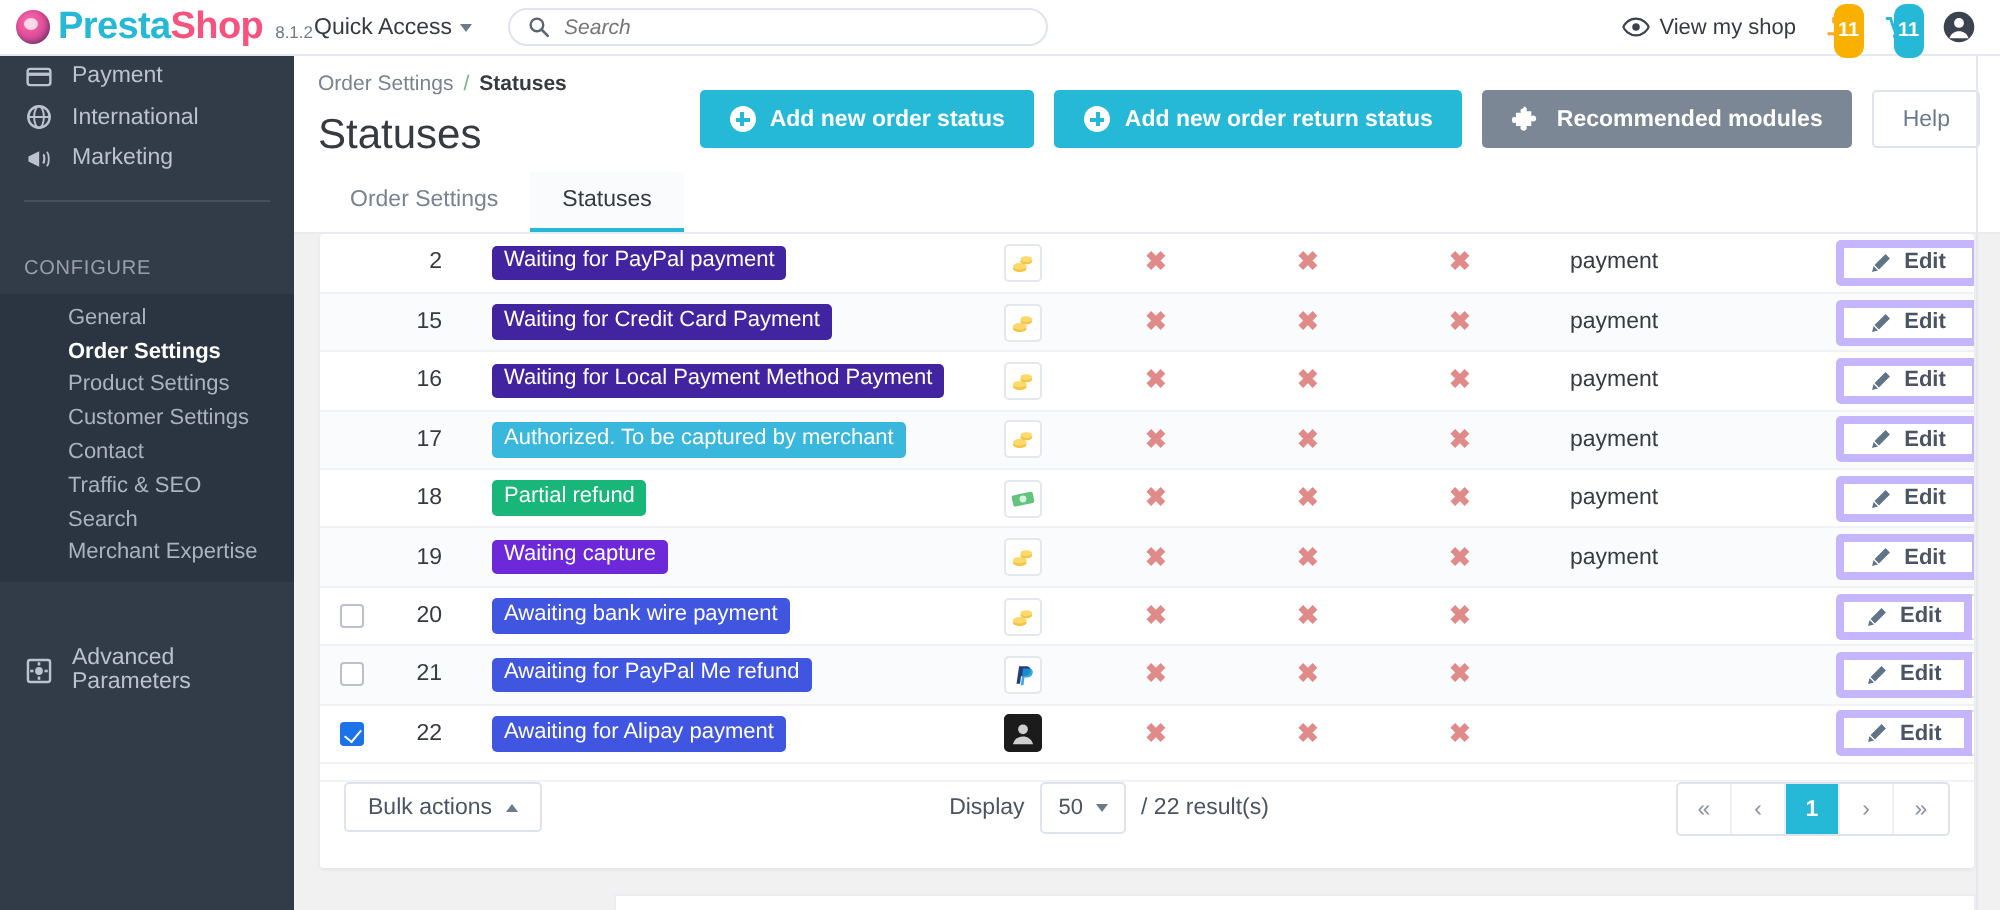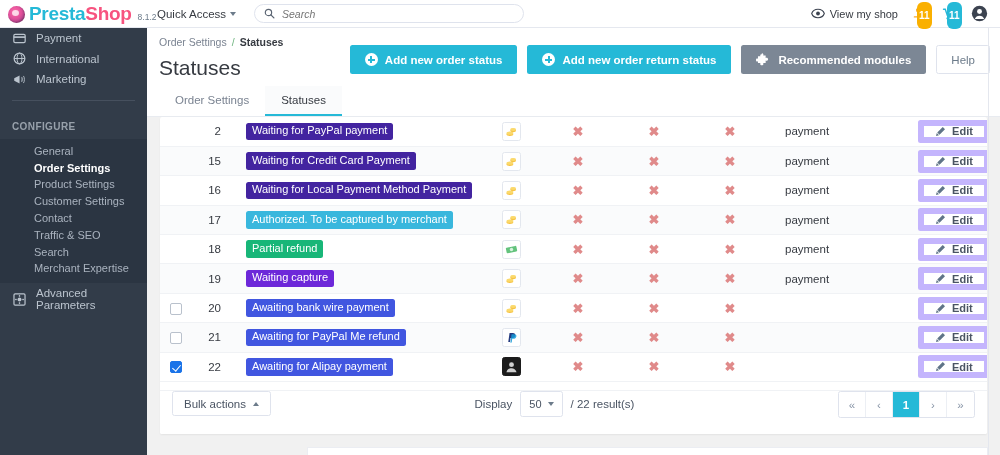--- a/index.html
+++ b/index.html
@@ -82,22 +82,23 @@
     background: #323c49; z-index: 20; padding-top: 28px;
     font-size: 11.5px;
   }
   .nav-item {
     height: 20.5px; display: flex; align-items: center; gap: 10px;
     padding-left: 12px; color: #bbc4ce; cursor: pointer;
   }
   .nav-item .ic { width: 14px; display: flex; justify-content: center; flex: 0 0 auto; }
   .nav-sep { height: 1px; background: #46505e; margin: 10px 12px 0 12px; }
   .nav-title {
-    font-size: 10px; font-weight: bold; color: #98a1ab; letter-spacing: .4px;
-    padding: 20px 12px 7px 12px;
+    font-size: 10px; font-weight: normal; color: #98a1ab; letter-spacing: .4px;
+    padding: 0 12px 7px 12px;
+    margin-top: 28px;
   }
   .nav-item.active {
     background: #2b3542; color: #fff; border-left: 3px solid #25b9d7;
     padding-left: 9px; height: 24px;
   }
   .nav-item.active .ic svg path,
   .nav-item.active .ic svg circle { fill: #25b9d7; }
   .nav-item.active .lbl { font-weight: bold; }
   .chev-up {
     margin-left: auto; margin-right: 10px;
@@ -201,21 +202,21 @@
 
   .icon-tile {
     width: 19px; height: 19px; border: 1px solid #e3e7ee; border-radius: 2.5px;
     display: inline-flex; align-items: center; justify-content: center;
     background: #fff; vertical-align: middle; overflow: hidden;
   }
   .icon-tile.dark { background: #1b1b1b; border-color: #1b1b1b; }
 
   .btn-edit {
     display: inline-flex; align-items: center; gap: 6px; height: 23px;
-    border: 6px solid #c4b5fd; border-radius: 2.5px; background: #fff;
+    border: 4px solid #c4b5fd; border-radius: 2.5px; background: #fff;
     font-size: 11px; font-weight: bold; color: #4a5463; padding: 0 11px;
     cursor: pointer; min-width: 72px; justify-content: center;
     font-family: "Liberation Sans", sans-serif;
   }
   .btn-group { display: inline-flex; align-items: stretch; }
   .btn-group .btn-edit { border-radius: 2.5px 0 0 2.5px; min-width: 66px; }
   .btn-split {
     width: 26px; border: 1px solid #dfe3ed; border-left: none;
     border-radius: 0 2.5px 2.5px 0; background: #fff; cursor: pointer;
     display: inline-flex; align-items: center; justify-content: center;
@@ -385,21 +386,21 @@
           <span>Traffic &amp; SEO</span>
         </div>
       <div class="sub-item">
           <span>Search</span>
         </div>
       <div class="sub-item">
           <span>Merchant Expertise</span>
         </div>
     </div>
 
-    <div class="nav-bottom" style="padding-top:6px;">
+    <div class="nav-bottom" style="padding-top:6px;margin-top:28px;">
       <div class="nav-item">
         <span class="ic">
           <svg width="13" height="13" viewBox="0 0 16 16">
             <rect x="1.2" y="1.2" width="13.6" height="13.6" rx="1.4" fill="none" stroke="#bbc4ce" stroke-width="1.5"></rect>
             <circle cx="8" cy="8" r="2.4" fill="#bbc4ce"></circle>
             <rect x="7.2" y="2.6" width="1.6" height="2" fill="#bbc4ce"></rect>
             <rect x="7.2" y="11.4" width="1.6" height="2" fill="#bbc4ce"></rect>
             <rect x="2.6" y="7.2" width="2" height="1.6" fill="#bbc4ce"></rect>
             <rect x="11.4" y="7.2" width="2" height="1.6" fill="#bbc4ce"></rect>
           </svg>

